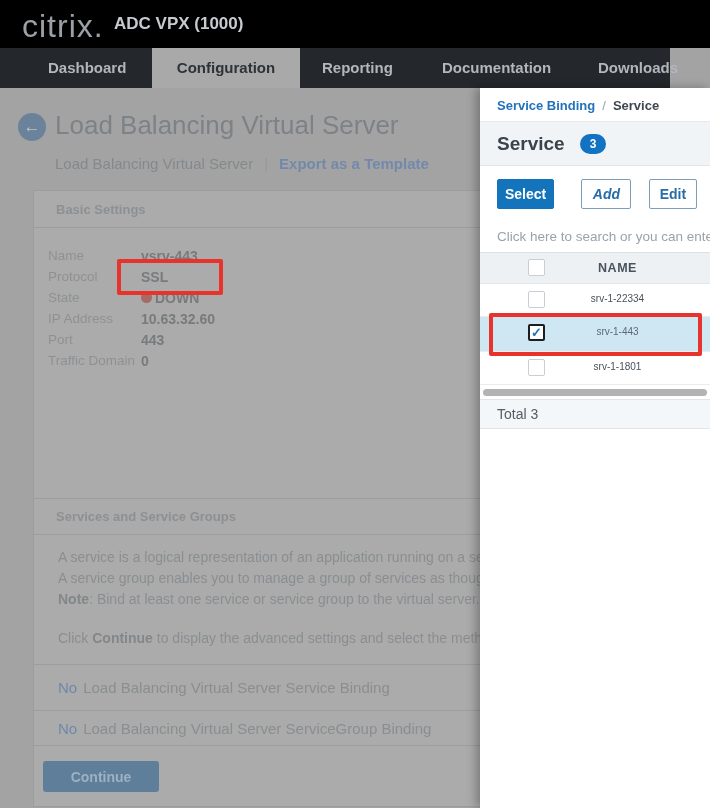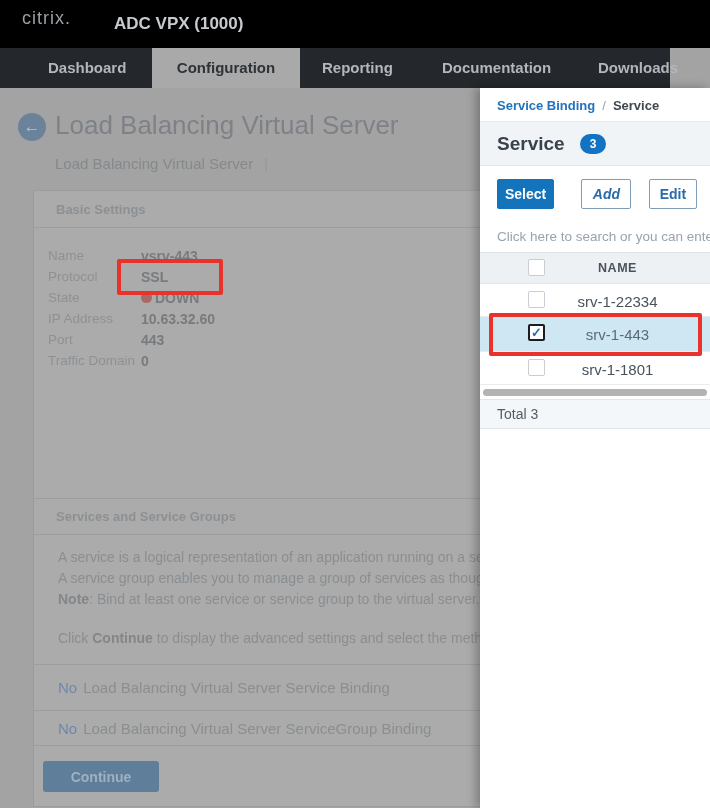--- a/index.html
+++ b/index.html
@@ -1,21 +1,21 @@
 <!DOCTYPE html>
 <html><head>
 <meta charset="utf-8">
 <style>
   html,body{margin:0;padding:0;background:#888;}
   .screen{position:relative;width:710px;height:808px;overflow:hidden;
           font-family:"Liberation Sans",sans-serif;background:#a3a3a3;}
 
   
   .app-header{position:absolute;left:0;top:0;width:710px;height:48px;background:#000;}
-  .logo{position:absolute;left:22px;top:8px;font-size:18px;letter-spacing:1px;
+  .logo{position:absolute;left:22px;top:8px;font-size:32px;letter-spacing:1px;
         color:#9aa0a5;font-weight:400;}
   .app-title{position:absolute;left:114px;top:14px;font-size:17px;font-weight:700;color:#c6cbd0;}
 
   
   .nav{position:absolute;left:0;top:48px;width:670px;height:40px;background:#24272b;}
   .tab{position:absolute;top:0;height:40px;line-height:40px;font-size:15px;font-weight:600;
        color:#b2b7bd;cursor:pointer;}
   .tab.t0{left:48px;} .tab.t2{left:322px;} .tab.t3{left:442px;} .tab.t4{left:598px;}
   .tab.active{left:152px;width:148px;text-align:center;background:#a9a9a9;color:#2e3338;}
 
@@ -78,21 +78,21 @@
   .btn-add{width:50px;margin-left:23px;font-style:italic;}
   .btn-edit{width:48px;margin-left:13px;}
   .searchbar{height:31px;border-bottom:1px solid #dde1e4;display:flex;align-items:center;
              padding-left:10px;gap:7px;white-space:nowrap;overflow:hidden;cursor:text;}
   .ph{font-size:13.5px;color:#9aa2ab;}
   .thead{position:relative;height:30px;background:#eef1f4;border-bottom:1px solid #e3e7ea;}
   .nh{position:absolute;left:90px;width:95px;top:8px;text-align:center;font-size:12.5px;
       font-weight:600;letter-spacing:.5px;color:#4a545e;}
   .trow{position:relative;height:32px;border-bottom:1px solid #eaedef;background:#fff;cursor:pointer;}
   .trow.selected{height:34px;background:#cfe7f3;}
-  .rname{position:absolute;left:90px;width:95px;top:9px;text-align:center;font-size:15px;color:#49525a;}
+  .rname{position:absolute;left:90px;width:95px;top:9px;text-align:center;font-size:10px;color:#49525a;}
   .trow.selected .rname{color:#5c6a74;}
   .cb{position:absolute;left:48px;top:7px;width:17px;height:17px;background:#fff;
       border:1px solid #c8ced4;border-radius:2px;box-sizing:border-box;cursor:pointer;}
   .thead .cb{top:6px;}
   .cb.checked{border:2px solid #1b1e21;display:flex;align-items:center;justify-content:center;}
   .cb.checked i{font-style:normal;color:#2273bb;font-size:13px;font-weight:700;line-height:1;}
   .hscroll{margin:4px 3px 3px;height:7px;background:#b3b3b3;border-radius:4px;cursor:grab;}
   .total{height:30px;background:#f4f7f9;border-top:1px solid #e1e5e8;border-bottom:1px solid #e1e5e8;
          display:flex;align-items:center;padding-left:17px;box-sizing:border-box;
          font-size:14px;color:#545c64;}
@@ -122,20 +122,21 @@
 
   <div class="content">
     <div class="back-btn">
       <span>←</span>
     </div>
     <h1 class="page-title">Load Balancing Virtual Server</h1>
 
     <div class="subtab-row">
       <span class="subtab">Load Balancing Virtual Server</span>
       <span class="subsep">|</span>
+      <span class="export-link">Export as a Template</span>
     </div>
 
     <div class="card">
       <div class="sec-header bs">
         <span>Basic Settings</span>
       </div>
 
       <div class="fields">
         <div class="frow">
           <span class="flabel">Name</span>

